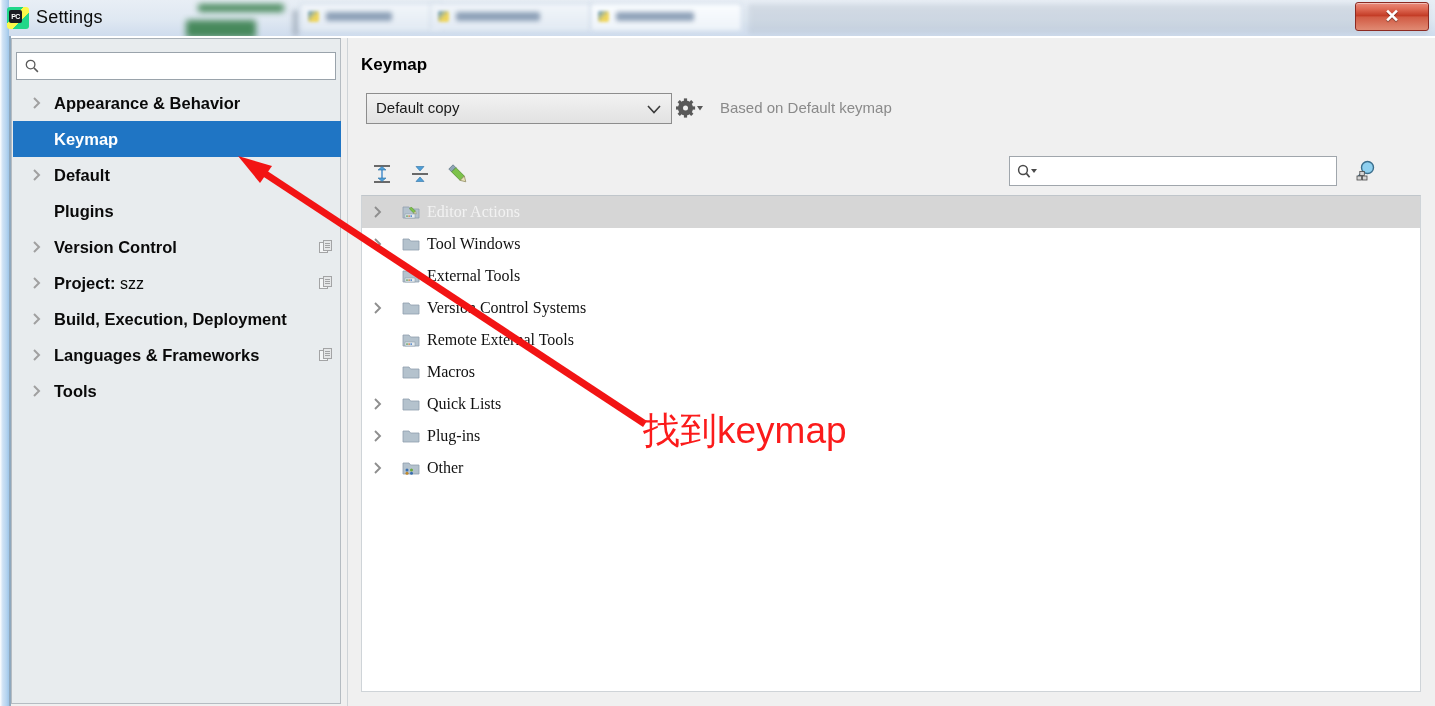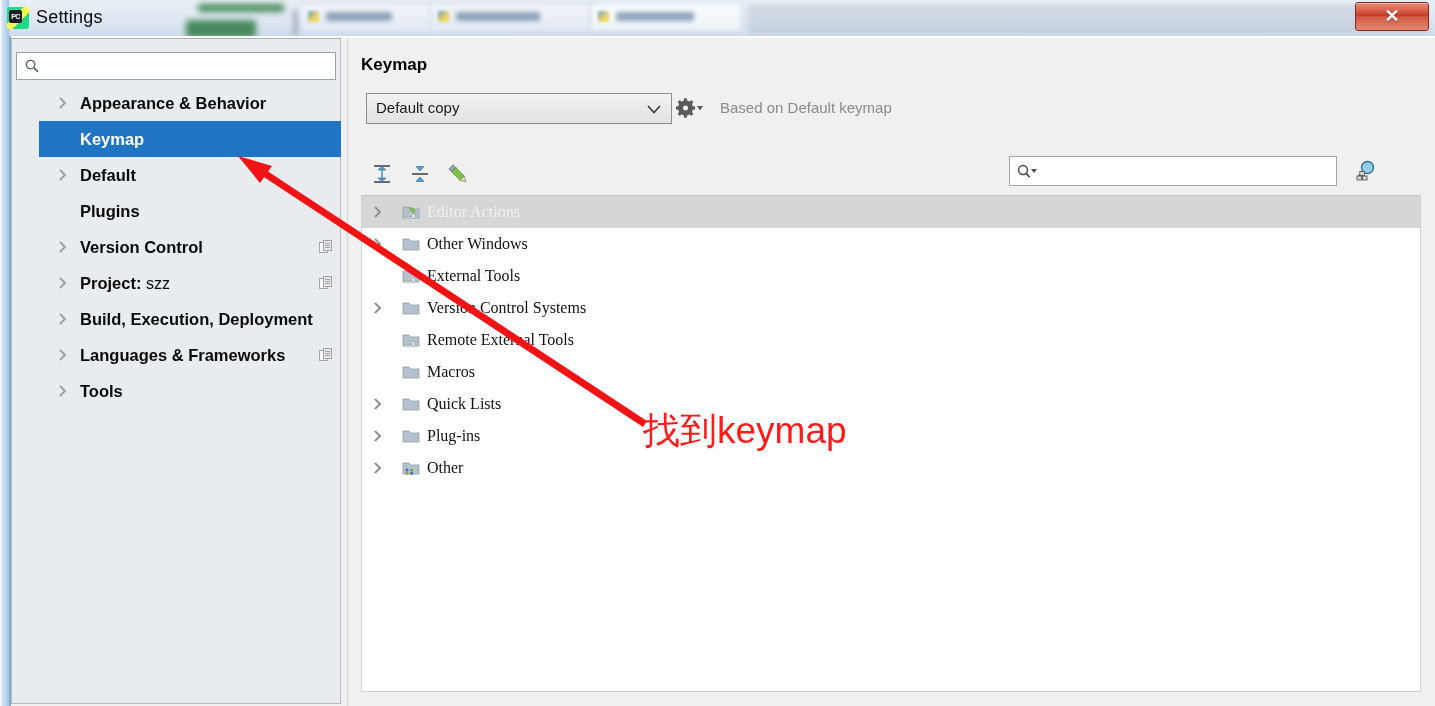--- a/index.html
+++ b/index.html
@@ -198,21 +198,20 @@
   .side-item {
     position: relative;
     height: 36px;
     line-height: 36px;
     font-size: 16.5px;
     font-weight: bold;
     color: #0a0a0a;
     cursor: pointer;
     white-space: nowrap;
     font-family: "Liberation Sans", sans-serif;
-    margin-left: 26px;
   }
   .side-item .chev {
     position: absolute;
     left: 19px; top: 11px;
     width: 9px; height: 14px;
   }
   .side-item .side-label {
     position: absolute;
     left: 41px; top: 0;
   }
@@ -625,21 +624,21 @@
         </div>
 
 
         <div class="tree-row">
           <svg class="twisty" viewBox="0 0 10 14">
             <polyline points="2,2 7,7 2,12" fill="none" stroke="#8e8e8e" stroke-width="1.9"></polyline>
           </svg>
           <svg class="ficon" viewBox="0 0 18 16">
             <path d="M1 3h6l1.6 2H17v9H1z" fill="#b4c2cd" stroke="#8fa0ad" stroke-width=".8"></path>
           </svg>
-          <span class="tree-label">Other Windows</span>
+          <span class="tree-label">Tool Windows</span>
         </div>
 
         <div class="tree-row">
           <svg class="ficon" viewBox="0 0 18 16">
             <path d="M1 3h6l1.6 2H17v9H1z" fill="#b4c2cd" stroke="#8fa0ad" stroke-width=".8"></path>
             <rect x="3" y="10" width="10" height="4" fill="#e6ebef" stroke="#8fa0ad" stroke-width=".6"></rect>
             <rect x="4.3" y="11.4" width="1.4" height="1.4" fill="#3f8f3f"></rect>
             <rect x="6.4" y="11.4" width="1.4" height="1.4" fill="#c06b2b"></rect>
             <rect x="8.5" y="11.4" width="1.4" height="1.4" fill="#2b6bc0"></rect>
           </svg>

